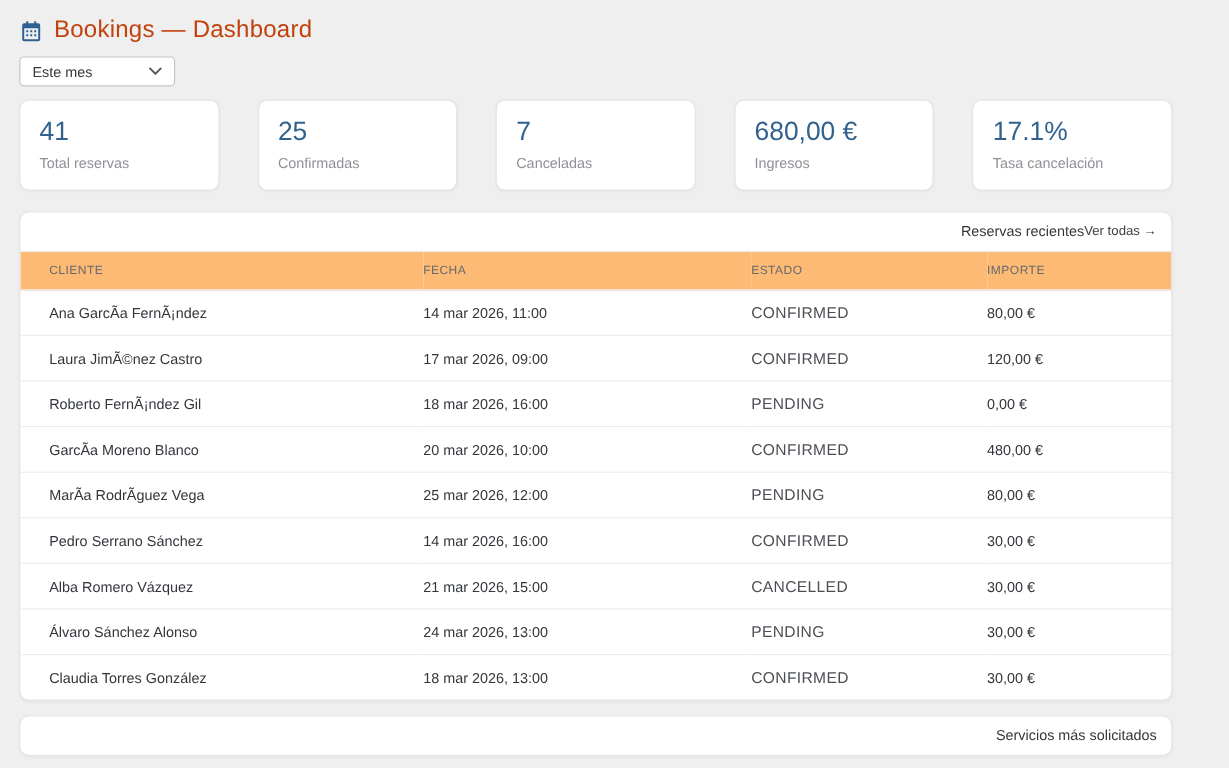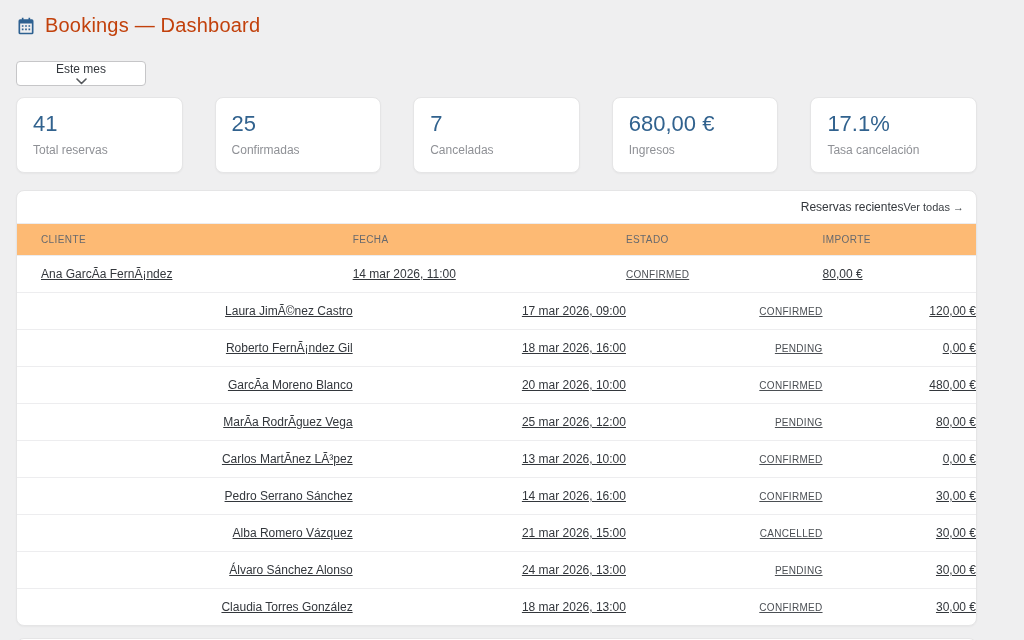--- a/index.html
+++ b/index.html
@@ -14,30 +14,29 @@
 
   
   .app-header { display: flex; align-items: center; gap: 9px; }
   .app-header h1 {
     font-size: 20px; font-weight: 500; color: #c2410c; letter-spacing: .2px;
   }
   .cal-icon { display: inline-flex; }
 
   
   .filter-select {
-    margin-top: 24px;
+    margin-top: 10px;
     width: 130px; height: 25px;
     background: #fff;
     border: 1px solid #c6c6c8;
     border-radius: 4px;
     display: flex; align-items: center; justify-content: space-between;
     padding: 0 10px;
     font-size: 12px; color: #33373c;
     cursor: pointer;
-    flex-direction: column;
   }
 
   
   .stats-row { display: flex; gap: 32px; margin-top: 11px; width: 961px; }
   .stat-card {
     flex: 1;
     background: #fff;
     border: 1px solid #e5e5e6;
     border-radius: 8px;
     padding: 13px 16px 15px;
@@ -72,24 +71,23 @@
     font-size: 10px; font-weight: 400; color: #66696e;
     letter-spacing: .4px;
     text-align: left;
     padding: 10px 0;
   }
   th:first-child, td:first-child { padding-left: 24px; }
   tbody td {
     font-size: 12px; color: #33373c;
     padding: 11px 0;
     text-align: left;
-    text-decoration: underline;
-  }
-  tbody tr + tr td { border-top: 1px solid #ededef; text-align: right; }
-  td.td-estado { font-size: 10px; color: #4b4f54; letter-spacing: .3px; }
+  }
+  tbody tr + tr td { border-top: 1px solid #ededef; }
+  td.td-estado { font-size: 13px; color: #4b4f54; letter-spacing: .3px; }
 
   .panel-services { margin-top: 12px; }
 </style>
 </head>
 <body>
 
 <div class="page">
 
   <div class="app-header">
     <span class="cal-icon">
@@ -181,26 +179,20 @@
     <td class="td-importe">480,00 €</td>
   </tr>
 
   <tr>
     <td class="td-cliente">MarÃa RodrÃguez Vega</td>
     <td class="td-fecha">25 mar 2026, 12:00</td>
     <td class="td-estado">PENDING</td>
     <td class="td-importe">80,00 €</td>
   </tr>
 
-  <tr>
-    <td class="td-cliente">Carlos MartÃnez LÃ³pez</td>
-    <td class="td-fecha">13 mar 2026, 10:00</td>
-    <td class="td-estado">CONFIRMED</td>
-    <td class="td-importe">0,00 €</td>
-  </tr>
 
   <tr>
     <td class="td-cliente">Pedro Serrano Sánchez</td>
     <td class="td-fecha">14 mar 2026, 16:00</td>
     <td class="td-estado">CONFIRMED</td>
     <td class="td-importe">30,00 €</td>
   </tr>
 
   <tr>
     <td class="td-cliente">Alba Romero Vázquez</td>

